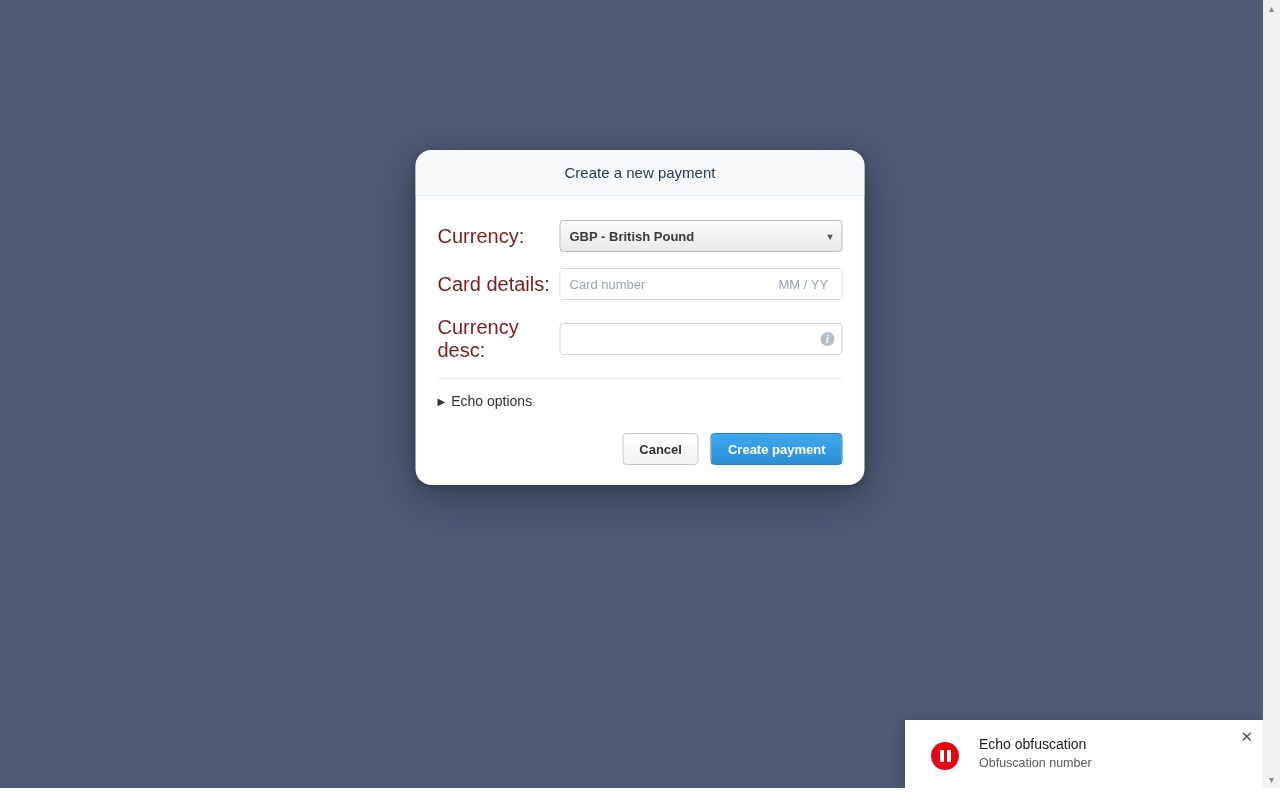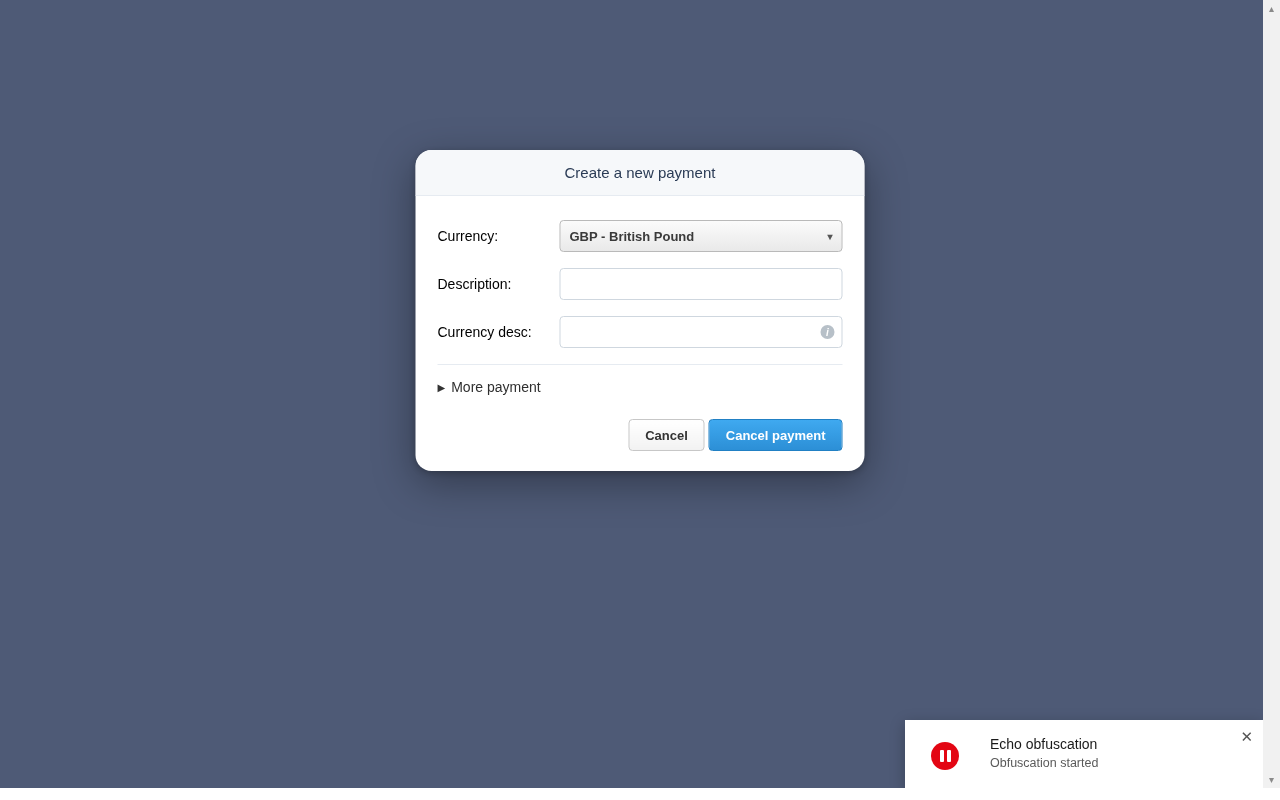--- a/index.html
+++ b/index.html
@@ -26,21 +26,21 @@
   .modal-header {
     background: #f6f8fa;
     border-bottom: 1px solid #e6ebf1;
     text-align: center;
     padding: 14px 0;
     font-size: 15px;
     color: #2a3b55;
   }
   .modal-body { padding: 24px 22px 8px 22px; }
   .row { display: flex; align-items: center; margin-bottom: 16px; }
-  .row-label { width: 122px; color: #000000; font-size: 14px; }
+  .row-label { width: 122px; color: #7f1d1d; font-size: 20px; }
   .row-field { flex: 1; display: flex; align-items: flex-end; }
 
   .currency-symbol { width: 18px; text-align: center; color: #8f99a3; font-size: 14px; }
 
   .input, .select, .card-wrap {
     width: 100%;
     height: 32px;
     border: 1px solid #cfd7df;
     border-radius: 4px;
     font-size: 13px;
@@ -71,31 +71,31 @@
     width: 14px; height: 14px; border-radius: 50%;
     background: #b7c0c8; color: #fff; font-size: 10px; font-weight: 700;
     display: flex; align-items: center; justify-content: center; font-style: italic;
   }
 
   .divider { border: none; border-top: 1px solid #e6ebf1; margin: 6px 0 14px 0; }
 
   .more-options { display: flex; align-items: center; gap: 6px; font-size: 14px; color: #2f2f2f; cursor: pointer; padding-bottom: 16px; }
   .tri { font-size: 10px; color: #333; }
 
-  .modal-footer { display: flex; justify-content: flex-end; gap: 4px; padding: 0 22px 20px 22px; }
+  .modal-footer { display: flex; justify-content: flex-end; gap: 12px; padding: 0 22px 20px 22px; }
   .btn { height: 32px; border-radius: 4px; font-size: 13px; padding: 0 16px; cursor: pointer; border: 1px solid transparent; }
   .btn-cancel { background: linear-gradient(#fff,#f2f2f2); border: 1px solid #c7c7c7; color: #333; font-weight: 600; }
   .btn-primary { background: linear-gradient(#3fa9f0,#2c8fd6); color: #fff; font-weight: 700; border: 1px solid #2180c4; }
 
   .toast {
     position: absolute; right: 17px; bottom: 12px;
     width: 358px; background: #fff;
     box-shadow: 0 4px 14px rgba(0,0,0,.25);
     padding: 16px 16px 18px 16px;
-    display: flex; align-items: flex-start; gap: 31px; margin-left: 48px;
+    display: flex; align-items: flex-start; gap: 20px; margin-left: 48px;
   }
   .toast-icon {
     width: 28px; height: 28px; border-radius: 50%;
     background: #e30613; display: flex; align-items: center; justify-content: center;
     margin-top: 6px; margin-left: 10px;
   }
   .toast-icon .bars { display: flex; gap: 3px; }
   .toast-icon .bar { width: 4px; height: 12px; background: #fff; border-radius: 1px; }
   .toast-body { flex: 1; }
   .toast-title { font-size: 14px; color: #1a1a1a; margin-bottom: 4px; }
@@ -114,62 +114,65 @@
       <div class="row-label">Currency:</div>
       <div class="row-field">
         <div class="select">
           <span>GBP - British Pound</span>
           <span class="caret">▾</span>
         </div>
       </div>
     </div>
 
 
-
     <div class="row">
-      <div class="row-label">Description:</div>
+      <div class="row-label">Card details:</div>
       <div class="row-field">
-        <input class="input" type="text" style="">
+        <div class="card-wrap">
+          <input class="card-number" type="text" placeholder="Card number" style="">
+          <input class="card-exp" type="text" placeholder="MM / YY" style="">
+        </div>
       </div>
     </div>
+
 
     <div class="row">
       <div class="row-label">Currency desc:</div>
       <div class="row-field">
         <div class="stmt-wrap">
           <input class="input" type="text" style="">
           <span class="info-icon">i</span>
         </div>
       </div>
     </div>
 
     <hr class="divider">
 
     <div class="more-options">
       <span class="tri">▶</span>
-      <span>More payment</span>
+      <span>Echo options</span>
     </div>
   </div>
 
   <div class="modal-footer">
     <button class="btn btn-cancel">Cancel</button>
-    <button class="btn btn-primary">Cancel payment</button>
+    <button class="btn btn-primary">Create payment</button>
   </div>
 </div>
 
 <div class="toast">
   <div class="toast-icon">
     <div class="bars">
         <span class="bar"></span>
         <span class="bar"></span>
       </div>
   </div>
   <div class="toast-body">
     <div class="toast-title">Echo obfuscation</div>
-    <div class="toast-msg">Obfuscation started</div>
+    <div class="toast-msg">Obfuscation number</div>
   </div>
   <div class="toast-close">✕</div>
 </div>
 
 <div class="scroll-track">
   <div class="scroll-up">▴</div>
   <div class="scroll-down">▾</div>
 </div>
 <div class="bottom-strip"></div>
 

